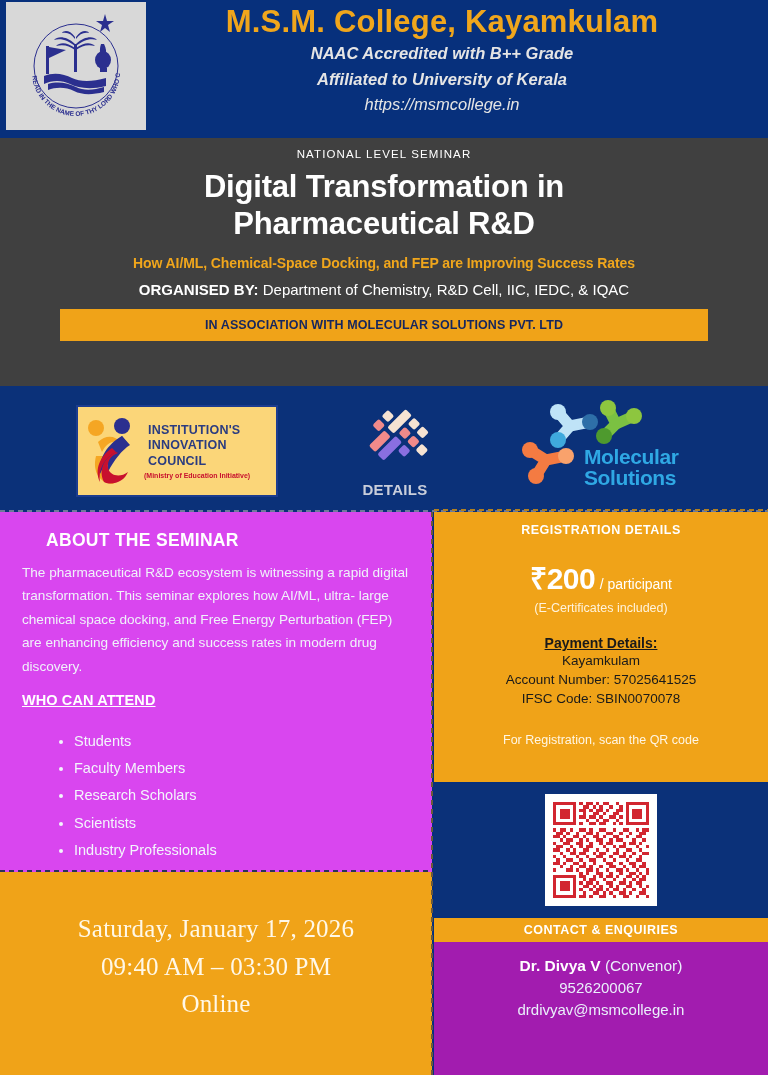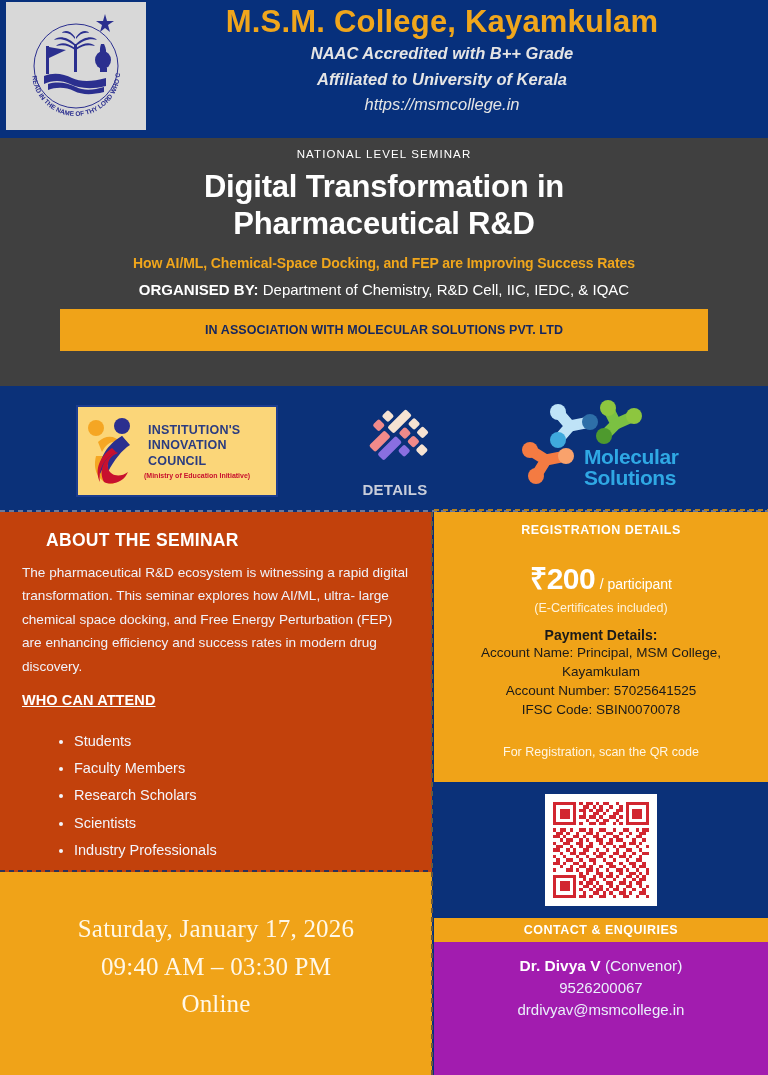--- a/index.html
+++ b/index.html
@@ -91,21 +91,21 @@
   }
   .organised {
     font-size: 15px;
     color: #ffffff;
     margin-top: 10px;
   }
   .organised b { font-weight: bold; }
   .assoc-bar {
     margin: 11px auto 0 auto;
     width: 648px;
-    height: 42px;
+    height: 32px;
     background: #F0A318;
     color: #15265F;
     font-size: 12.5px;
     font-weight: bold;
     display: flex;
     align-items: center;
     justify-content: center;
     letter-spacing: 0.1px;
   }
 
@@ -170,21 +170,21 @@
     font-weight: bold;
     line-height: 1.02;
     letter-spacing: -0.4px;
   }
 
   
   .about {
     position: absolute;
     left: 0; top: 512px;
     width: 432px; height: 360px;
-    background: #c2410c;
+    background: #d946ef;
     box-sizing: border-box;
     padding: 18px 22px 4px 22px;
   }
   .about-head {
     font-size: 17.5px;
     font-weight: bold;
     color: #ffffff;
     letter-spacing: 0.3px;
     margin-left: 24px;
     margin-bottom: 10px;
@@ -262,21 +262,22 @@
   }
   .price-note {
     font-size: 12.5px;
     color: #FFF3DC;
     margin-top: 3px;
   }
   .pay-head {
     font-size: 14px;
     font-weight: bold;
     color: #1A1A1A;
-    margin-top: 12px;
+    margin-top: 20px;
+    text-decoration: underline;
   }
   .pay-line {
     font-size: 13.5px;
     color: #1A1A1A;
     line-height: 1.42;
   }
   .reg-scan {
     font-size: 12.5px;
     color: #FFF6E4;
     margin-top: 25px;
@@ -510,21 +511,20 @@
   </div>
 
   <div class="reg">
     <div class="reg-head">REGISTRATION DETAILS</div>
     <div class="price-row">
       <span class="price-amount">₹200</span>
       <span class="price-unit">/ participant</span>
     </div>
     <div class="price-note">(E-Certificates included)</div>
     <div class="pay-head">Payment Details:</div>
-    <div class="pay-line">Account Name: Principal, MSM College,</div>
     <div class="pay-line">Kayamkulam</div>
     <div class="pay-line">Account Number: 57025641525</div>
     <div class="pay-line">IFSC Code: SBIN0070078</div>
     <div class="reg-scan">For Registration, scan the QR code</div>
   </div>
 
   <div class="qr-panel">
     <div class="qr-white">
       <svg width="96" height="96" viewBox="0 0 29 29" shape-rendering="crispEdges">
         <rect width="29" height="29" fill="#ffffff"></rect>

